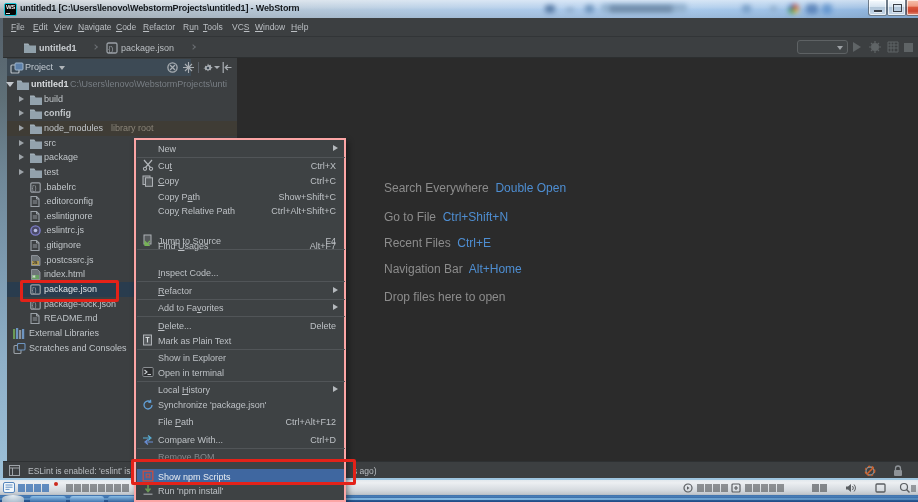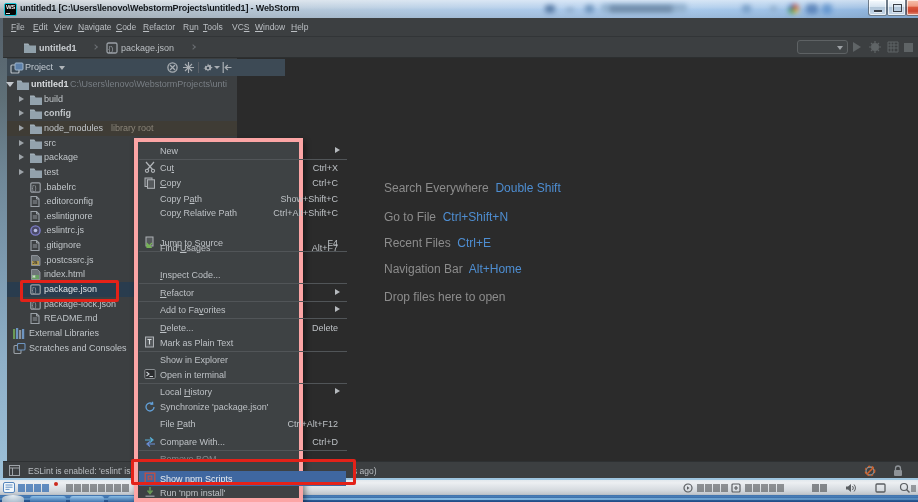--- a/index.html
+++ b/index.html
@@ -35,40 +35,40 @@
 #menubar u { text-decoration-thickness:1px; text-underline-offset:1px; }
 
 #navbar { left:3px; top:37px; width:915px; height:21px; background:#3c3f41; border-bottom:1px solid #2c2f30; }
 .crumbtext { position:absolute; top:6px; font-size:9px; color:#bbbfc3; }
 .chev { position:absolute; top:8px; width:4px; height:4px; border-right:1px solid #6b6f73; border-top:1px solid #6b6f73; transform:rotate(45deg); }
 #runcombo { position:absolute; left:794px; top:3px; width:51px; height:14px; background:#414547; border:1px solid #5e6264; border-radius:3px; }
 #runcombo .arr { position:absolute; right:4px; top:5px; width:0; height:0; border-left:3.5px solid transparent; border-right:3.5px solid transparent; border-top:4px solid #9da1a5; }
 .toolico { position:absolute; top:4px; }
 
 #projpanel { left:7px; top:58px; width:230px; height:403px; background:#3c3f41; }
-#projhead { position:absolute; left:0; top:1px; width:278px; height:17px; background:#3d4a55; }
+#projhead { position:absolute; left:0; top:1px; width:184px; height:17px; background:#3d4a55; }
 #projhead .title { position:absolute; left:18px; top:3px; font-size:9px; color:#c3cad1; }
 .treerow { position:absolute; left:0; width:230px; height:15px; }
 .treerow .lbl { position:absolute; top:2px; font-size:9px; color:#c0c5c9; white-space:nowrap; }
 .arrow-r { position:absolute; top:4px; width:0; height:0; border-top:3.5px solid transparent; border-bottom:3.5px solid transparent; border-left:5px solid #9da3a8; }
 .arrow-d { position:absolute; top:5px; width:0; height:0; border-left:4px solid transparent; border-right:4px solid transparent; border-top:5px solid #c2c7cc; }
 .ticon { position:absolute; top:1px; }
 
 .hint { position:absolute; font-size:12px; color:#8c8c8c; }
 .hint b { font-weight:normal; color:#4e8ed2; }
 
 #statusbar { left:3px; top:461px; width:915px; height:17px; background:#3c3f41; border-top:1px solid #2e3133; }
 #statusbar .txt { position:absolute; top:4px; font-size:8.5px; color:#b9bdc1; }
 
 #taskbar { left:0; top:478px; width:918px; height:24px; background:linear-gradient(180deg,#b5cfe4 0%,#e3e9ee 8%,#eceff2 20%,#d4d9de 52%,#c2c8ce 66%,#b6bcc3 70%,#3f74ae 73%,#2d5e9b 88%,#1c4a85 100%); }
 .cjk { position:absolute; display:flex; gap:1.5px; }
 .cjk i { display:block; width:6.5px; height:7.5px; opacity:.8; }
 .cjk.grey i { opacity:.62; }
 
-#ctxmenu { left:134px; top:138px; width:169px; height:364px; background:#3e4244; border:4px solid #fca5a5; box-shadow:2px 3px 6px rgba(0,0,0,.45); z-index:50; }
+#ctxmenu { left:134px; top:138px; width:212px; height:364px; background:#3e4244; border:2px solid #fca5a5; box-shadow:2px 3px 6px rgba(0,0,0,.45); z-index:50; }
 .mi { position:absolute; left:1px; width:207px; height:15px; }
 .mi .lab { position:absolute; left:21px; top:3px; font-size:9px; color:#bdc1c5; white-space:nowrap; }
 .mi .sc { position:absolute; right:8px; top:3px; font-size:9px; color:#bdc1c5; }
 .mi .sub { position:absolute; right:6px; top:4px; width:0; height:0; border-top:3.5px solid transparent; border-bottom:3.5px solid transparent; border-left:5px solid #b5b9bd; }
 .mi .mic { position:absolute; left:5px; top:1.5px; }
 .msep { position:absolute; left:1px; width:208px; height:1px; background:#515558; }
 
 .redbox { position:absolute; border:3px solid #e32219; border-radius:2px; z-index:100; }
 </style>
 </head>
@@ -318,21 +318,21 @@
       <div class="treerow" style="top:283px;">
         <svg class="ticon" style="left:6px;top:2px" width="13" height="11" viewBox="0 0 13 11">
           <rect x="1" y="2.5" width="7" height="8" rx="1" fill="none" stroke="#9aa0a6" stroke-width="1.1"></rect>
           <rect x="4.5" y="0.5" width="7.5" height="6.5" rx="1" fill="#3c3f41" stroke="#6d94c0" stroke-width="1.1"></rect>
         </svg>
         <span class="lbl" style="left:22px">Scratches and Consoles</span>
       </div>
     </div>
 </div>
 
-<div class="hint" style="left:384px;top:181px">Search Everywhere&nbsp; <b>Double Shift</b></div>
+<div class="hint" style="left:384px;top:181px">Search Everywhere&nbsp; <b>Double Open</b></div>
 <div class="hint" style="left:384px;top:209.5px">Go to File&nbsp; <b>Ctrl+Shift+N</b></div>
 <div class="hint" style="left:384px;top:236px">Recent Files&nbsp; <b>Ctrl+E</b></div>
 <div class="hint" style="left:384px;top:262px">Navigation Bar&nbsp; <b>Alt+Home</b></div>
 <div class="hint" style="left:384px;top:290px">Drop files here to open</div>
 
 <div id="statusbar" class="abs">
   <svg style="position:absolute;left:6px;top:3px" width="11" height="11" viewBox="0 0 11 11">
       <rect x="0.5" y="0.5" width="10" height="10" fill="none" stroke="#9ea3a8" stroke-width="1"></rect>
       <path d="M0.5 3 h10 M3.5 3 v7.5" stroke="#9ea3a8" stroke-width="1"></path>
     </svg>

